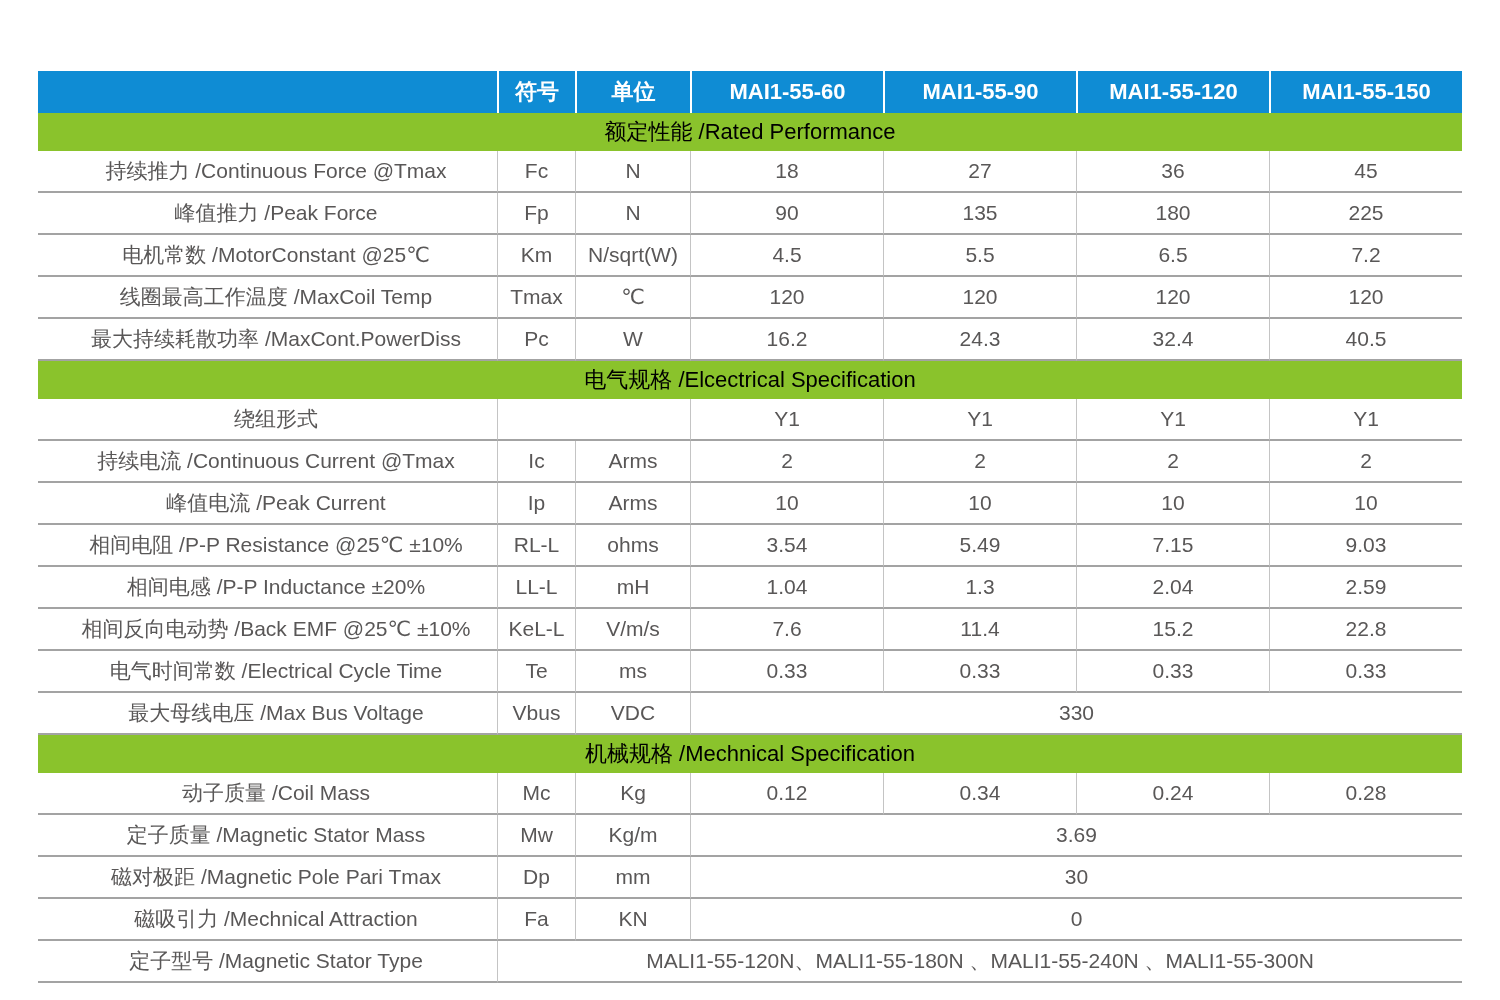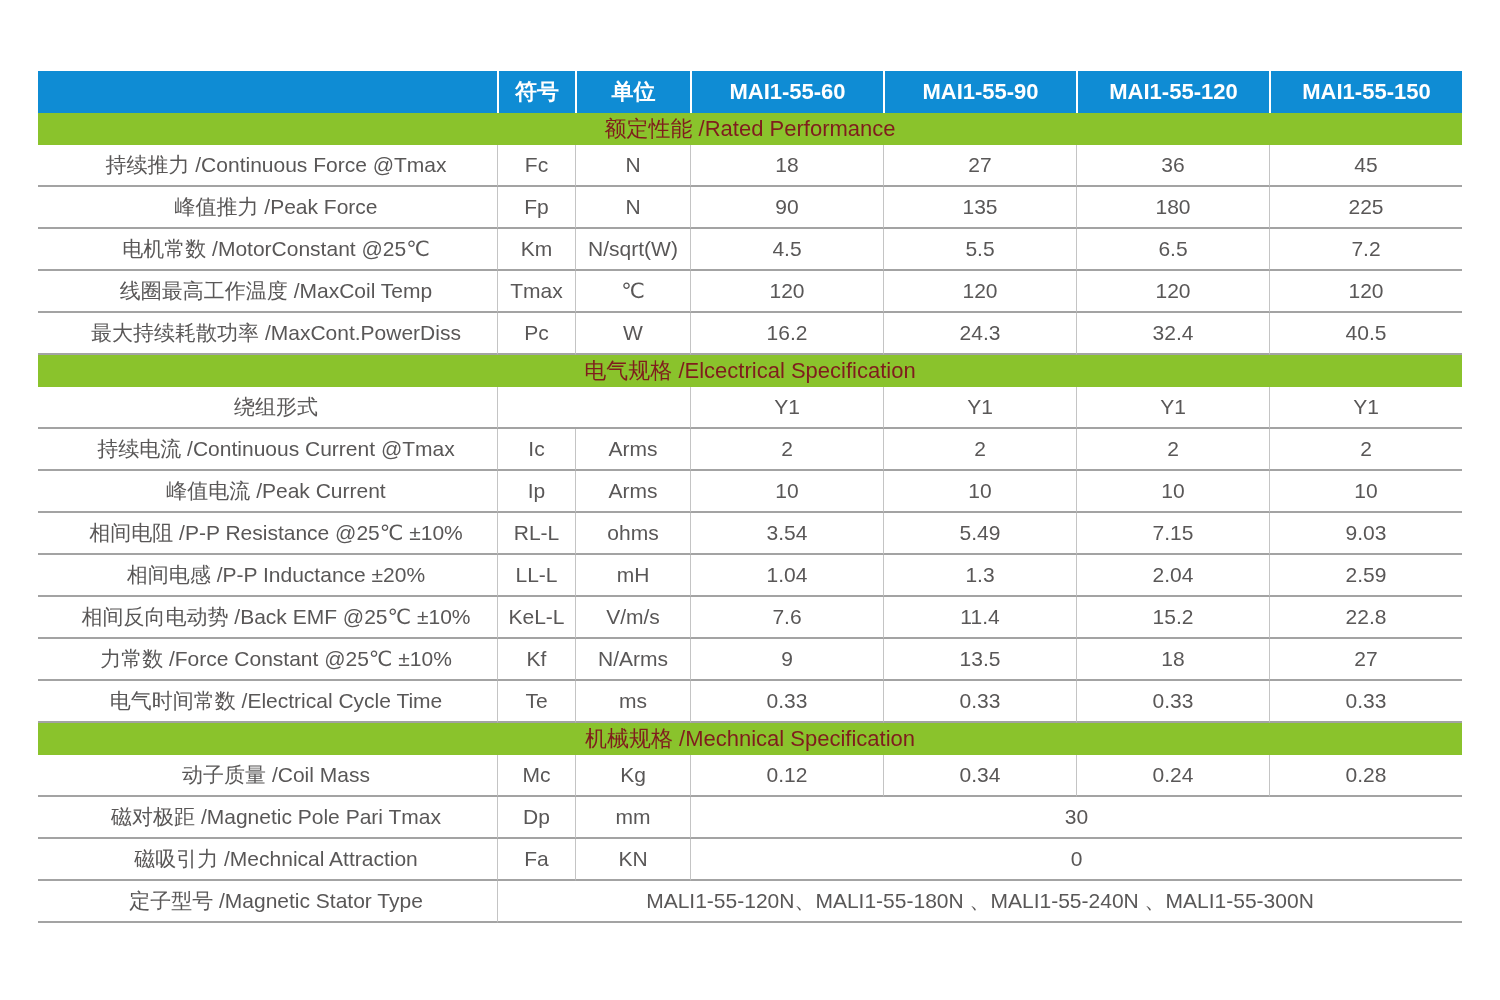--- a/index.html
+++ b/index.html
@@ -34,22 +34,22 @@
   tr.model-header th {
     background: var(--blue, #0f8cd4);
     color: #ffffff;
     height: 42px;
     font-size: 22px;
     font-weight: 600;
   }
   tr.model-header th:not(:first-child) { border-left: 2px solid #ffffff; }
   tr.section-header td {
     background: var(--green, #8ac32c);
-    color: #7f1d1d;
-    height: 32px;
+    color: #000000;
+    height: 38px;
     font-size: 22px;
   }
   td.lbl {
     text-align: center;
     padding-left: 17px;
     border-bottom: 2px solid var(--grid-h, #a3a3a3);
   }
   td.c {
     border-bottom: 2px solid var(--grid-h, #a3a3a3);
     border-left: 1px solid var(--grid-v, #c4c4c4);
@@ -180,51 +180,54 @@
     <tr>
       <td class="lbl">相间反向电动势 /Back EMF @25℃ ±10%</td>
       <td class="c">KeL-L</td>
       <td class="c">V/m/s</td>
       <td class="c">7.6</td>
       <td class="c">11.4</td>
       <td class="c">15.2</td>
       <td class="c">22.8</td>
     </tr>
     <tr>
-      <td class="lbl">力常数 /Force Constant @25℃ ±10%</td>
-      <td class="c">Kf</td>
-      <td class="c">N/Arms</td>
-      <td class="c">9</td>
-      <td class="c">13.5</td>
-      <td class="c">18</td>
-      <td class="c">27</td>
-    </tr>
-    <tr>
       <td class="lbl">电气时间常数 /Electrical Cycle Time</td>
       <td class="c">Te</td>
       <td class="c">ms</td>
       <td class="c">0.33</td>
       <td class="c">0.33</td>
       <td class="c">0.33</td>
       <td class="c">0.33</td>
+    </tr>
+    <tr>
+      <td class="lbl">最大母线电压 /Max Bus Voltage</td>
+      <td class="c">Vbus</td>
+      <td class="c">VDC</td>
+      <td class="c" colspan="4">330</td>
     </tr>
 
     <tr class="section-header">
       <td colspan="7">机械规格 /Mechnical Specification</td>
     </tr>
     <tr>
       <td class="lbl">动子质量 /Coil Mass</td>
       <td class="c">Mc</td>
       <td class="c">Kg</td>
       <td class="c">0.12</td>
       <td class="c">0.34</td>
       <td class="c">0.24</td>
       <td class="c">0.28</td>
     </tr>
     <tr>
+      <td class="lbl">定子质量 /Magnetic Stator Mass</td>
+      <td class="c">Mw</td>
+      <td class="c">Kg/m</td>
+      <td class="c" colspan="4">3.69</td>
+    </tr>
+    <tr>
       <td class="lbl">磁对极距 /Magnetic Pole Pari Tmax</td>
       <td class="c">Dp</td>
       <td class="c">mm</td>
       <td class="c" colspan="4">30</td>
     </tr>
     <tr>
       <td class="lbl">磁吸引力 /Mechnical Attraction</td>
       <td class="c">Fa</td>
       <td class="c">KN</td>
       <td class="c" colspan="4">0</td>

